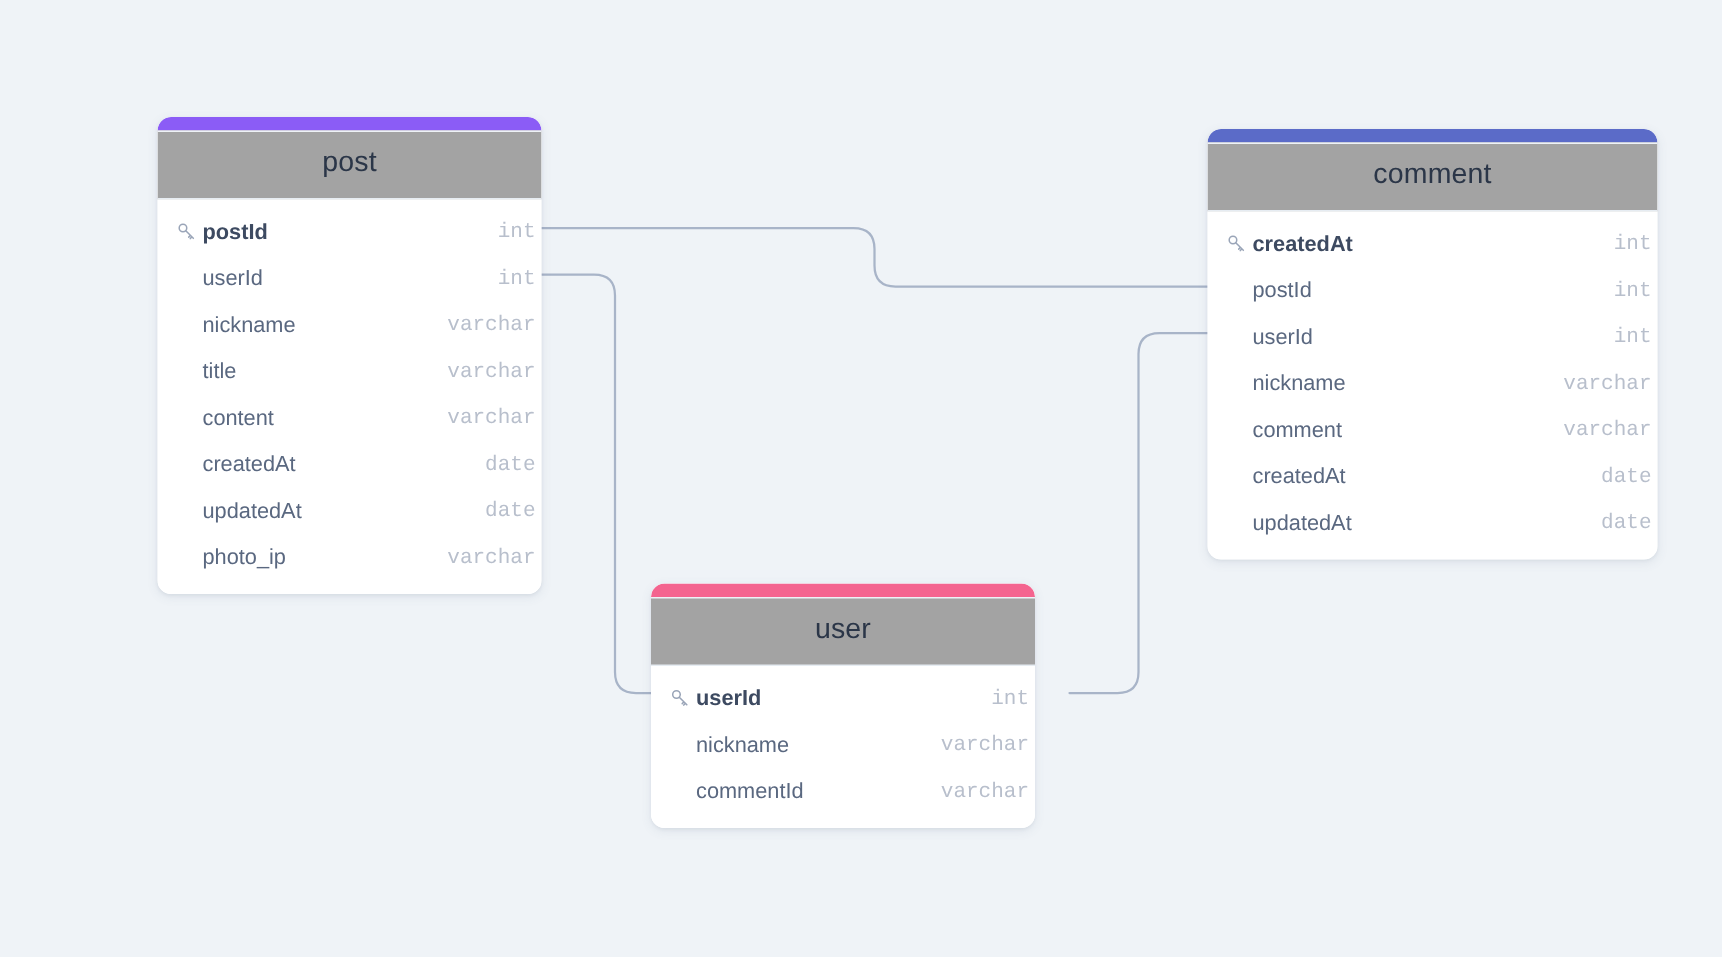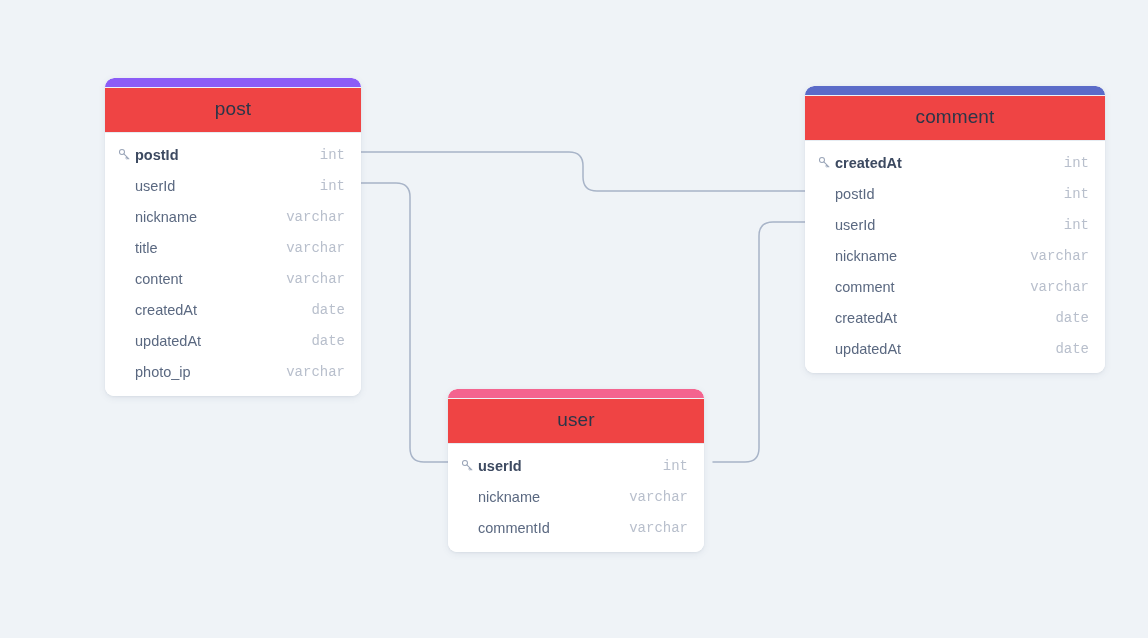--- a/index.html
+++ b/index.html
@@ -37,38 +37,38 @@
     overflow: hidden;
     box-sizing: border-box;
   }
   .accent-bar {
     height: 9px;
     width: 100%;
     border-top-left-radius: 9px;
     border-top-right-radius: 9px;
   }
   .table-title {
-    background: #ef4444;
+    background: #a3a3a3;
     border-bottom: 1px solid #e6ecf2;
     border-top: 1px solid #eef2f6;
     text-align: center;
     font-size: 19px;
     color: #2b3648;
     padding: 10px 0 12px 0;
     letter-spacing: 0.1px;
   }
   .cols {
     padding: 6px 0 9px 0;
     background: #ffffff;
   }
   .col-row {
     display: flex;
     align-items: center;
     height: 31px;
-    padding: 0 16px 0 13px;
+    padding: 0 4px 0 13px;
     box-sizing: border-box;
   }
   .key-slot {
     width: 17px;
     flex: 0 0 17px;
     display: flex;
     align-items: center;
     justify-content: flex-start;
   }
   .key-icon {
@@ -194,21 +194,21 @@
           <span class="col-name">createdAt</span>
           <span class="col-type">date</span>
         </div>
         <div class="col-row">
           <span class="key-slot"></span>
           <span class="col-name">updatedAt</span>
           <span class="col-type">date</span>
         </div>
       </div>
   </div>
-    <div class="table-node" style="left: 448px; top: 389px; width: 256px;">
+    <div class="table-node" style="left: 434px; top: 389px; width: 256px;">
     <div class="accent-bar" style="background: rgb(244, 100, 143);"></div>
     <div class="table-title">user</div>
     <div class="cols">
         <div class="col-row pk">
           <span class="key-slot">
             <svg width="13" height="13" viewBox="0 0 16 16" class="key-icon">
               <g fill="none" stroke="#9aa5b8" stroke-width="1.25" stroke-linecap="round">
                 <circle cx="4.9" cy="4.9" r="3.1"></circle>
                 <path d="M7.2 7.2 L13.4 13.4 M11.0 11.0 L9.6 12.4 M12.2 12.2 L10.9 13.6"></path>
               </g>

